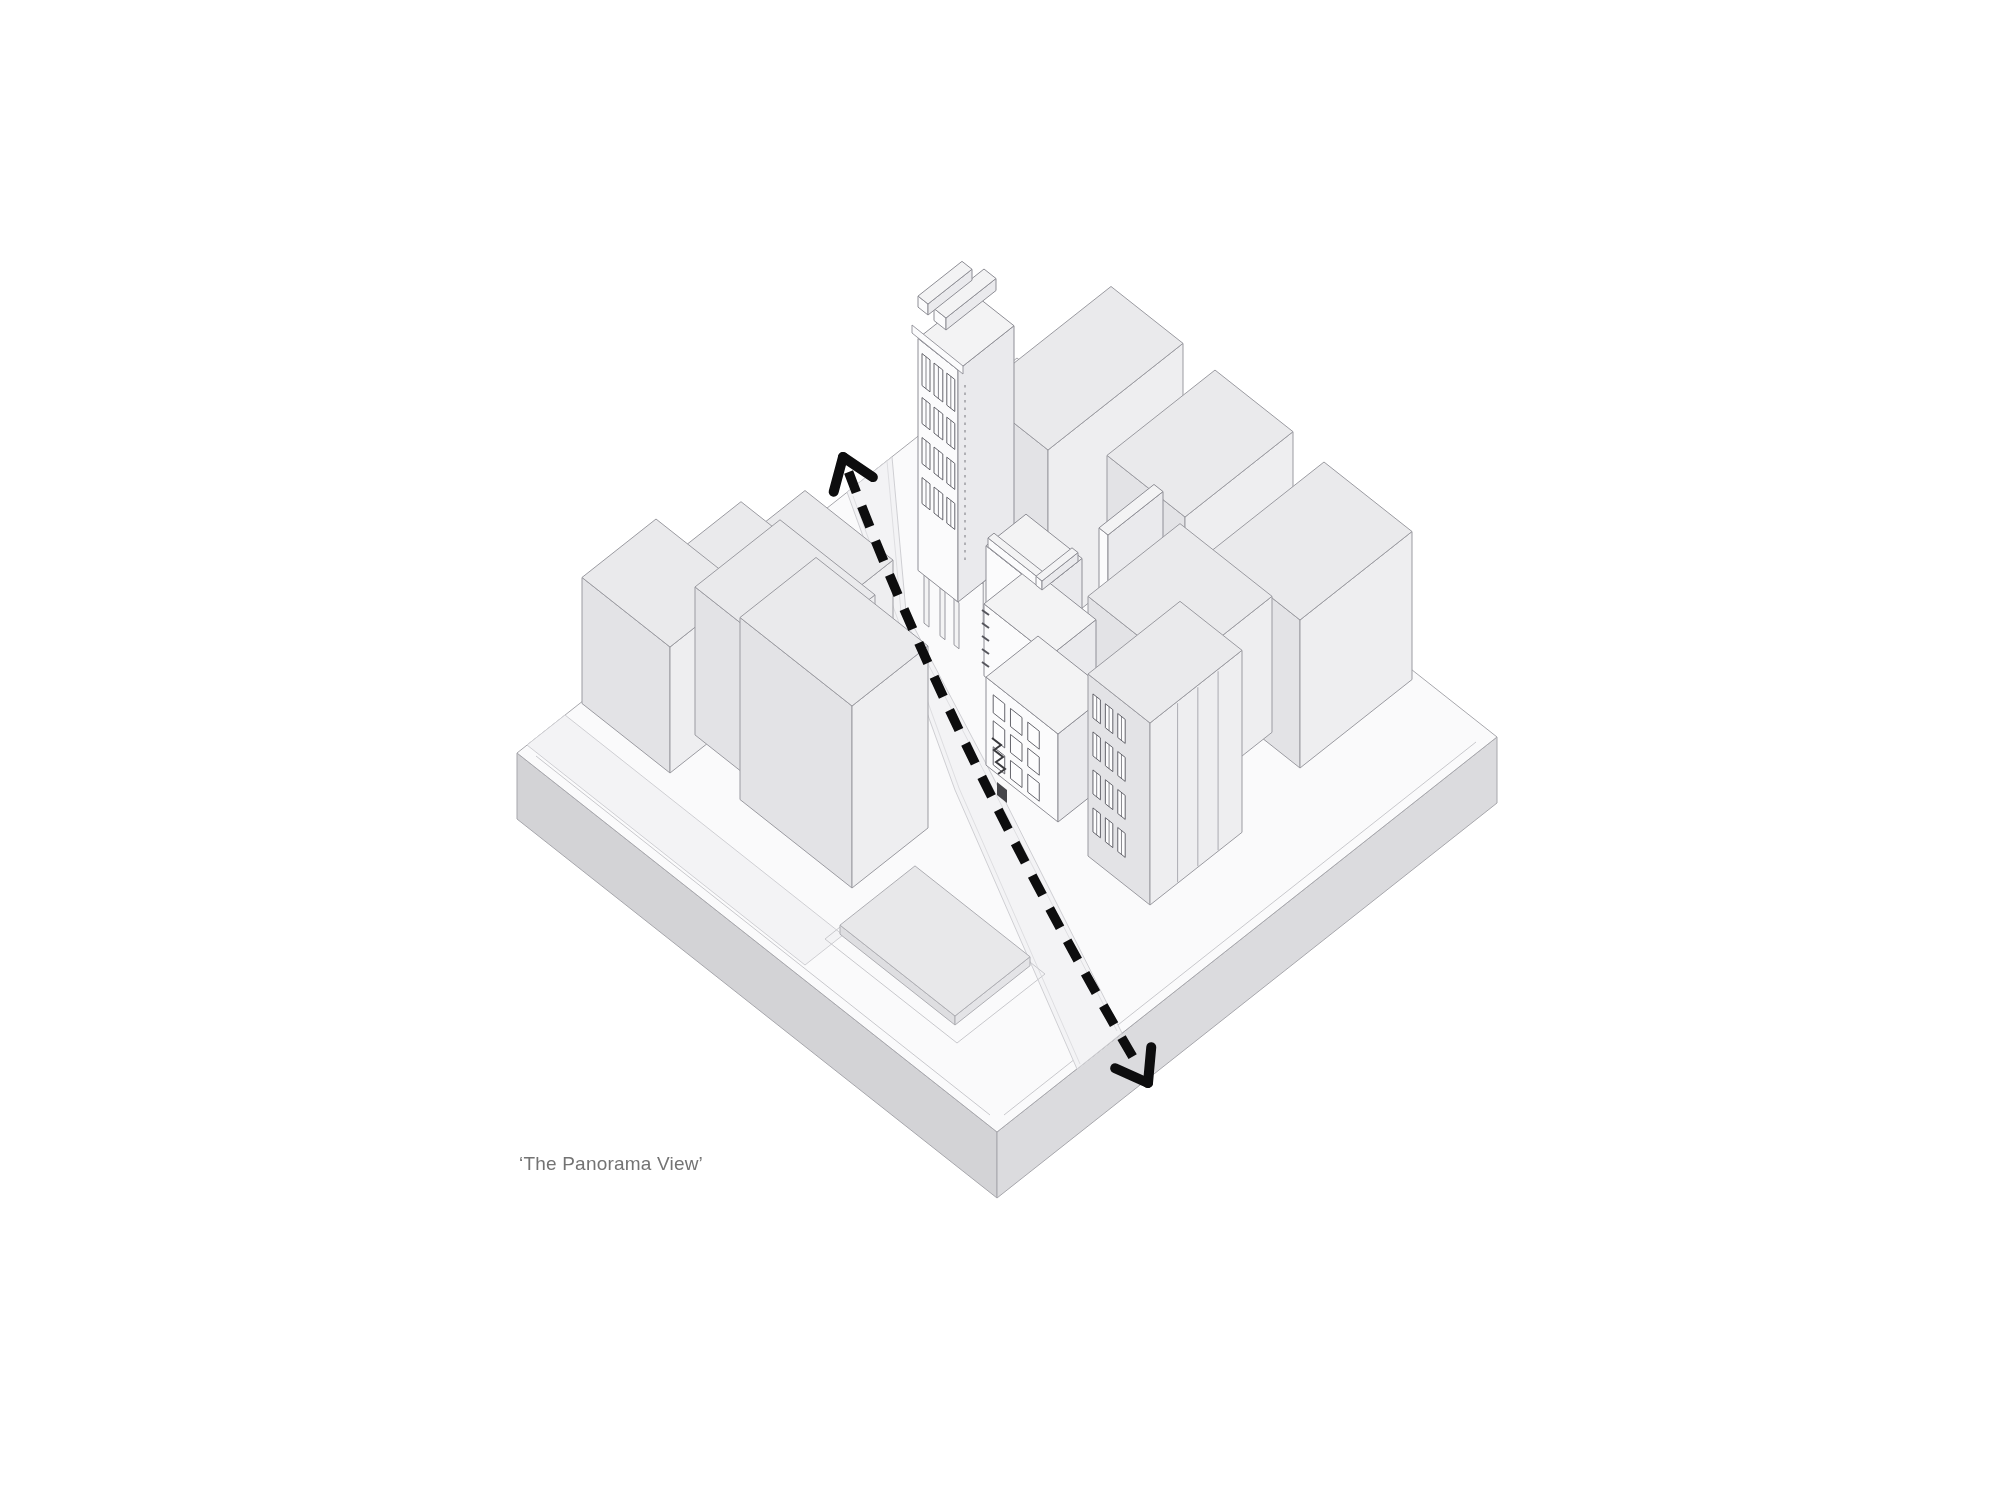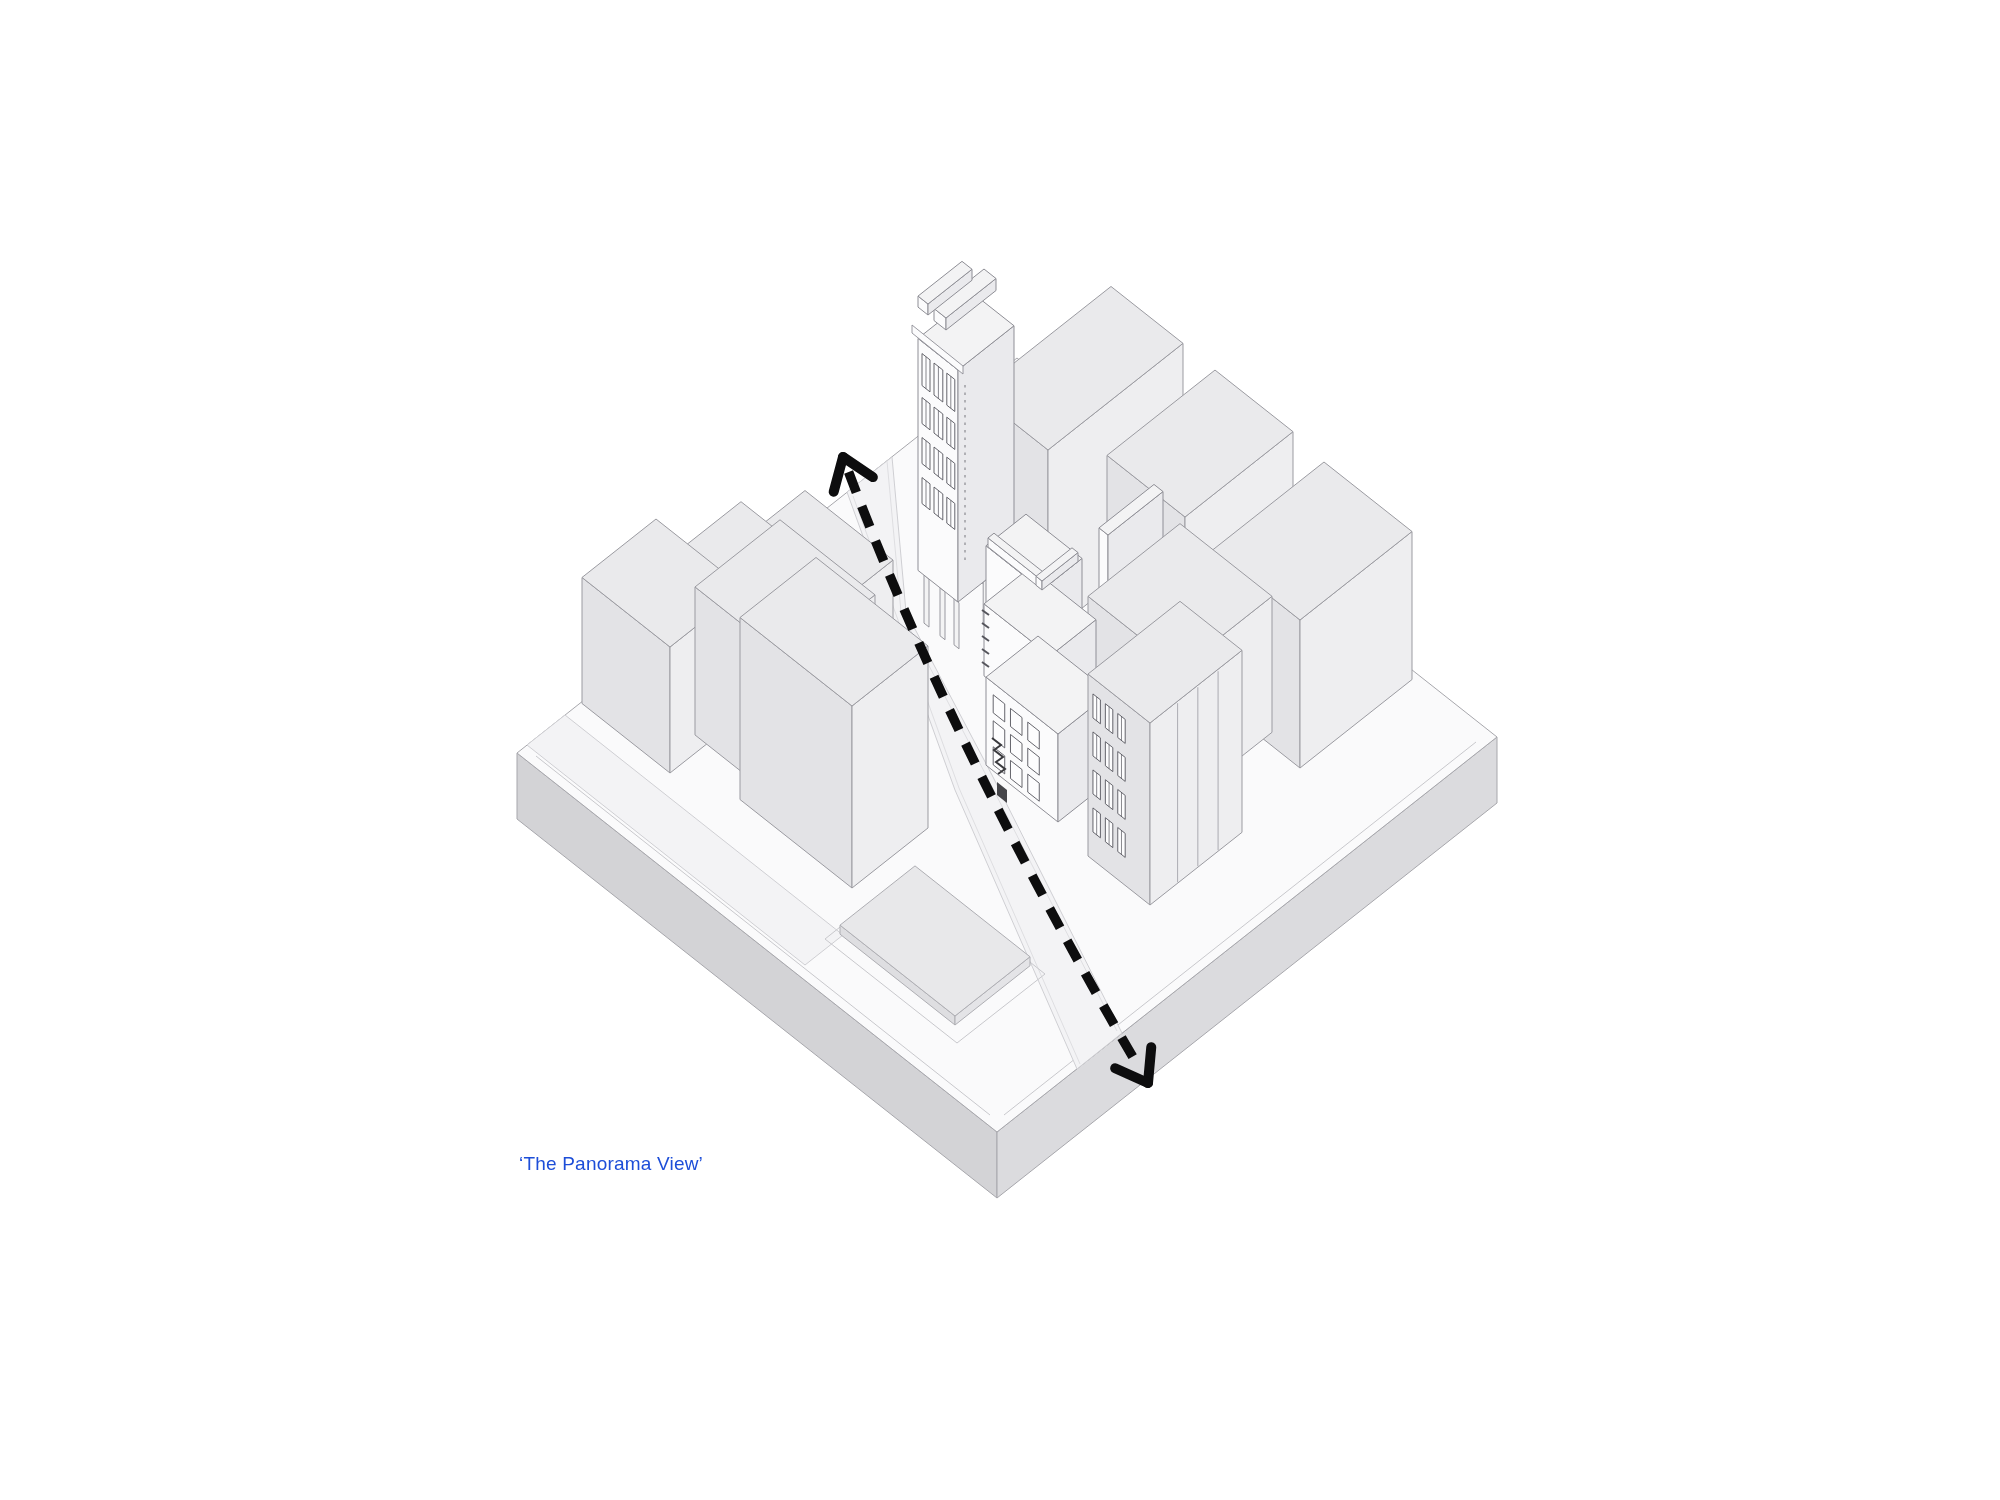--- a/index.html
+++ b/index.html
@@ -1,21 +1,21 @@
 <!DOCTYPE html>
 <html><head>
 <meta charset="utf-8">
 <style>
   html,body{margin:0;padding:0;background:#ffffff;}
   .canvas{position:relative;width:2000px;height:1500px;background:#ffffff;overflow:hidden;
           font-family:"Liberation Sans", sans-serif;}
   .diagram{position:absolute;left:0;top:0;width:2000px;height:1500px;margin:0;}
   .diagram svg{position:absolute;left:0;top:0;}
   .caption{position:absolute;left:519px;top:1153px;font-size:19px;letter-spacing:0.2px;
-           color:#1d4ed8;font-family:"Liberation Sans", sans-serif;}
+           color:#737373;font-family:"Liberation Sans", sans-serif;}
 </style>
 </head>
 <body>
 
 <div class="canvas">
   <figure class="diagram">
     <svg id="scene" width="2000" height="1500" viewBox="0 0 2000 1500">
         <g>
           <polygon points="517,753 997,1132 997,1198 517,819" fill="#d3d3d6" stroke="#a7a7ac" stroke-width="1" stroke-linejoin="round"></polygon>
           <polygon points="997,1132 1497,737 1497,803 997,1198" fill="#dbdbde" stroke="#a7a7ac" stroke-width="1" stroke-linejoin="round"></polygon>

